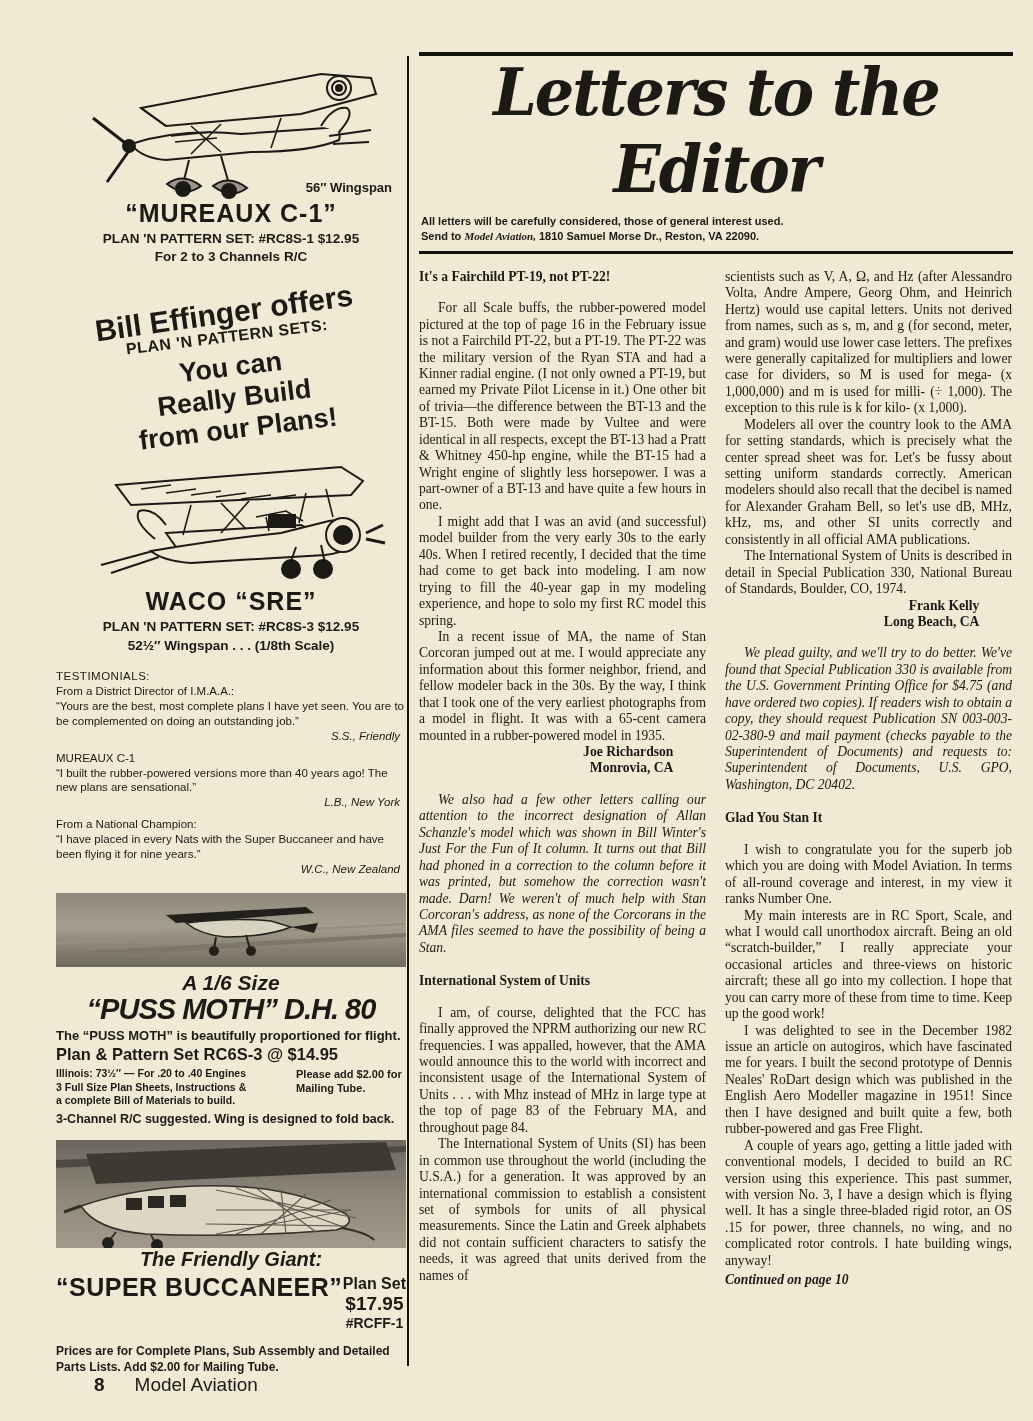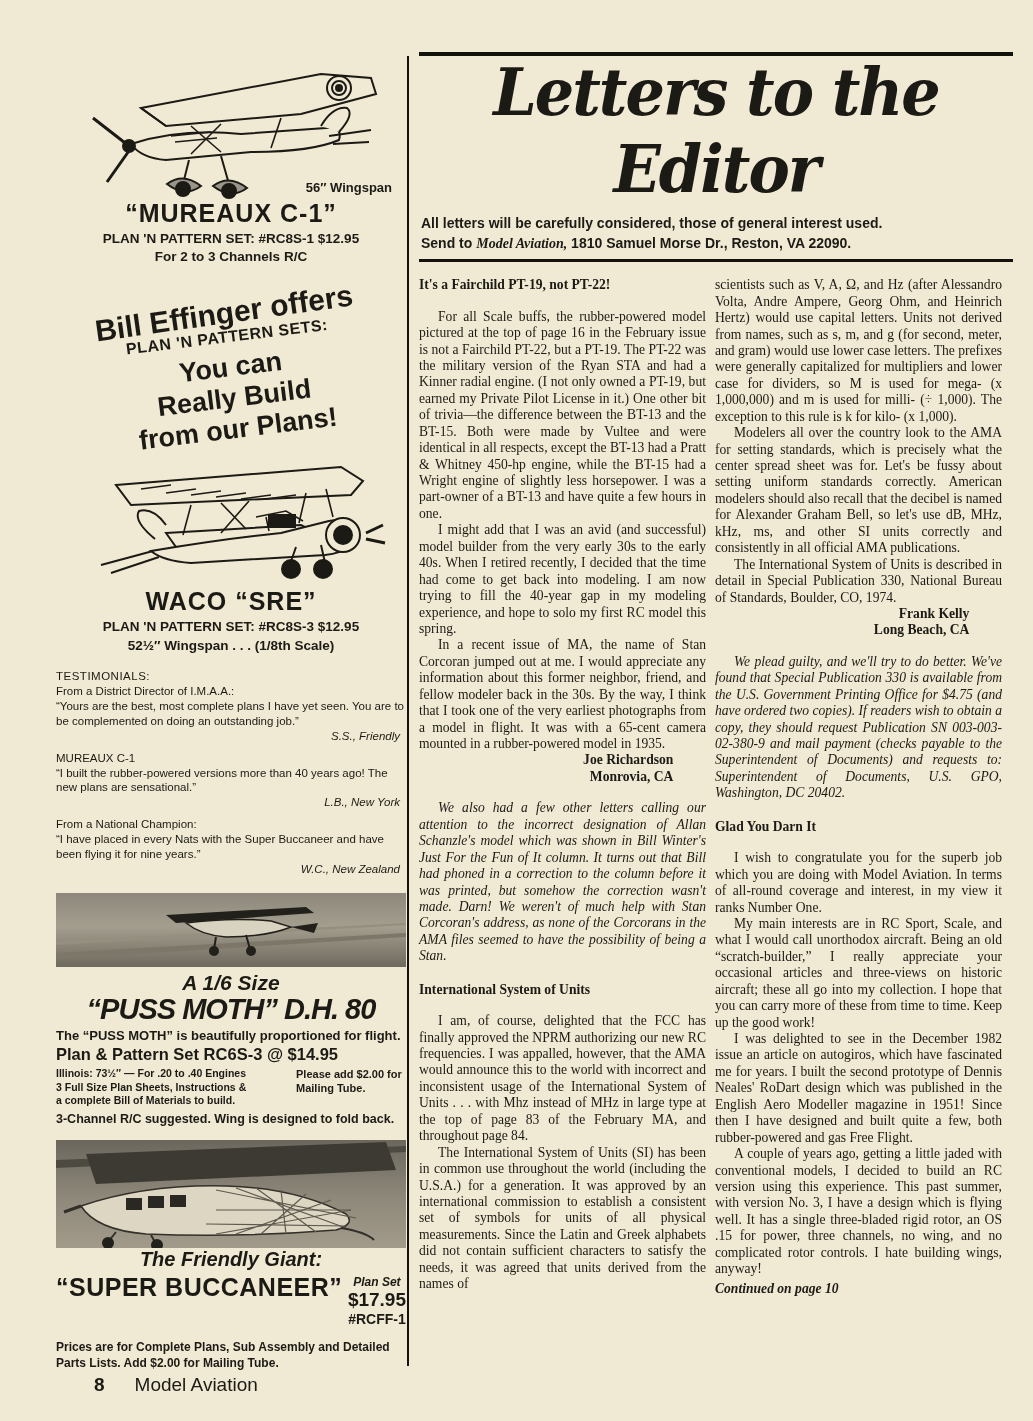--- a/index.html
+++ b/index.html
@@ -35,37 +35,37 @@
   .pm-specs { font-weight:bold; font-size:10.5px; line-height:1.3; }
   .pm-mail { font-weight:bold; font-size:11px; line-height:1.3; text-align:left; width:110px; }
   .pm-bottom { font-weight:bold; font-size:12.5px; margin-top:4px; }
   .buccaneer { margin-top:14px; }
   .bc-heading { font-weight:bold; font-size:26px; letter-spacing:.5px; margin-top:10px; }
   .bc-sub { font-weight:bold; font-style:italic; font-size:20px; text-align:center; }
   .bc-row { display:flex; justify-content:space-between; align-items:flex-start; }
   .bc-title { font-weight:bold; font-size:25px; letter-spacing:.5px; margin-top:2px; }
   .bc-specs { font-weight:bold; font-size:11px; line-height:1.3; margin-top:3px; }
   .bc-price { text-align:center; font-weight:bold; margin-top:4px; }
-  .bc-price .lab { font-size:12px;font-style:italic; }
+  .bc-price .lab { font-size:16px; }
   .bc-price .amt { font-size:19px; }
   .bc-price .num { font-size:14px; }
   .notes { font-weight:bold; font-size:12px; line-height:1.35; margin-top:12px; }
   
   .vrule { position:absolute; left:407px; top:56px; width:2px; height:1310px; background:#14120d; }
   .main { position:absolute; left:419px; top:52px; width:594px; }
   .rule-top { border-top:4px solid #14120d; }
   .rule-mid { border-top:3px solid #14120d; margin-top:6px; }
   .lte-title {
     font-family:"DejaVu Serif", serif; font-style:italic; font-weight:bold;
     font-size:62px; text-align:center; margin:2px 0 4px; letter-spacing:-2px;
     transform:scaleY(1.05);
   }
-  .lte-sub { font-weight:bold; font-size:14px; line-height:1.4; margin:10px 0 6px 2px; }
+  .lte-sub { font-weight:bold; font-size:11px; line-height:1.4; margin:10px 0 6px 2px; }
   .lte-sub .ital { font-family:"Liberation Serif", serif; font-style:italic; }
-  .cols { display:flex; gap:9px; margin-top:15px; }
+  .cols { display:flex; gap:19px; margin-top:15px; }
   .col { width:287px; font-family:"Liberation Serif", serif; font-size:13.6px; line-height:1.21; text-align:justify; }
   .col p { margin:0; text-indent:1.4em; }
   .col p.noindent { text-indent:0; }
   .letter-head { font-weight:bold; text-indent:0 !important; text-align:left; margin:0 0 15px 0 !important; }
   .letter-head.mt { margin-top:17px !important; }
   .sig { text-align:right; font-weight:bold; text-indent:0 !important; padding-right:2.4em; }
   .reply { font-style:italic; margin-top:15px !important; }
   .continued { text-align:left; font-style:italic; font-weight:bold; text-indent:0 !important; margin-top:3px !important; }
   
   .footer { position:absolute; left:94px; top:1374px; font-size:19px; }
@@ -279,21 +279,21 @@
       <p>The International System of Units (SI) has been in common use throughout the world (including the U.S.A.) for a generation. It was approved by an international commission to establish a consistent set of symbols for units of all physical measurements. Since the Latin and Greek alphabets did not contain sufficient characters to satisfy the needs, it was agreed that units derived from the names of</p>
     </div>
 
     <div class="col">
       <p class="noindent">scientists such as V, A, Ω, and Hz (after Alessandro Volta, Andre Ampere, Georg Ohm, and Heinrich Hertz) would use capital letters. Units not derived from names, such as s, m, and g (for second, meter, and gram) would use lower case letters. The prefixes were generally capitalized for multipliers and lower case for dividers, so M is used for mega- (x 1,000,000) and m is used for milli- (÷ 1,000). The exception to this rule is k for kilo- (x 1,000).</p>
       <p>Modelers all over the country look to the AMA for setting standards, which is precisely what the center spread sheet was for. Let's be fussy about setting uniform standards correctly. American modelers should also recall that the decibel is named for Alexander Graham Bell, so let's use dB, MHz, kHz, ms, and other SI units correctly and consistently in all official AMA publications.</p>
       <p>The International System of Units is described in detail in Special Publication 330, National Bureau of Standards, Boulder, CO, 1974.</p>
       <p class="sig">Frank Kelly</p>
       <p class="sig">Long Beach, CA</p>
       <p class="reply">We plead guilty, and we'll try to do better. We've found that Special Publication 330 is available from the U.S. Government Printing Office for $4.75 (and have ordered two copies).  If readers wish to obtain a copy, they should request Publication SN 003-003-02-380-9 and mail payment (checks payable to the Superintendent of Documents) and requests to: Superintendent of Documents, U.S. GPO, Washington, DC 20402.</p>
-      <p class="letter-head mt">Glad You Darn It</p>
+      <p class="letter-head mt">Glad You Stan It</p>
       <p>I wish to congratulate you for the superb job which you are doing with Model Aviation. In terms of all-round coverage and interest, in my view it ranks Number One.</p>
       <p>My main interests are in RC Sport, Scale, and what I would call unorthodox aircraft. Being an old “scratch-builder,” I really appreciate your occasional articles and three-views on historic aircraft; these all go into my collection. I hope that you can carry more of these from time to time. Keep up the good work!</p>
       <p>I was delighted to see in the December 1982 issue an article on autogiros, which have fascinated me for years. I built the second prototype of Dennis Neales' RoDart design which was published in the English Aero Modeller magazine in 1951! Since then I have designed and built quite a few, both rubber-powered and gas Free Flight.</p>
       <p>A couple of years ago, getting a little jaded with conventional models, I decided to build an RC version using this experience. This past summer, with version No. 3, I have a design which is flying well. It has a single three-bladed rigid rotor, an OS .15 for power, three channels, no wing, and no complicated rotor controls. I hate building wings, anyway!</p>
       <p class="continued">Continued on page 10</p>
     </div>
   </div>
 </div>
 
 <div class="footer">

